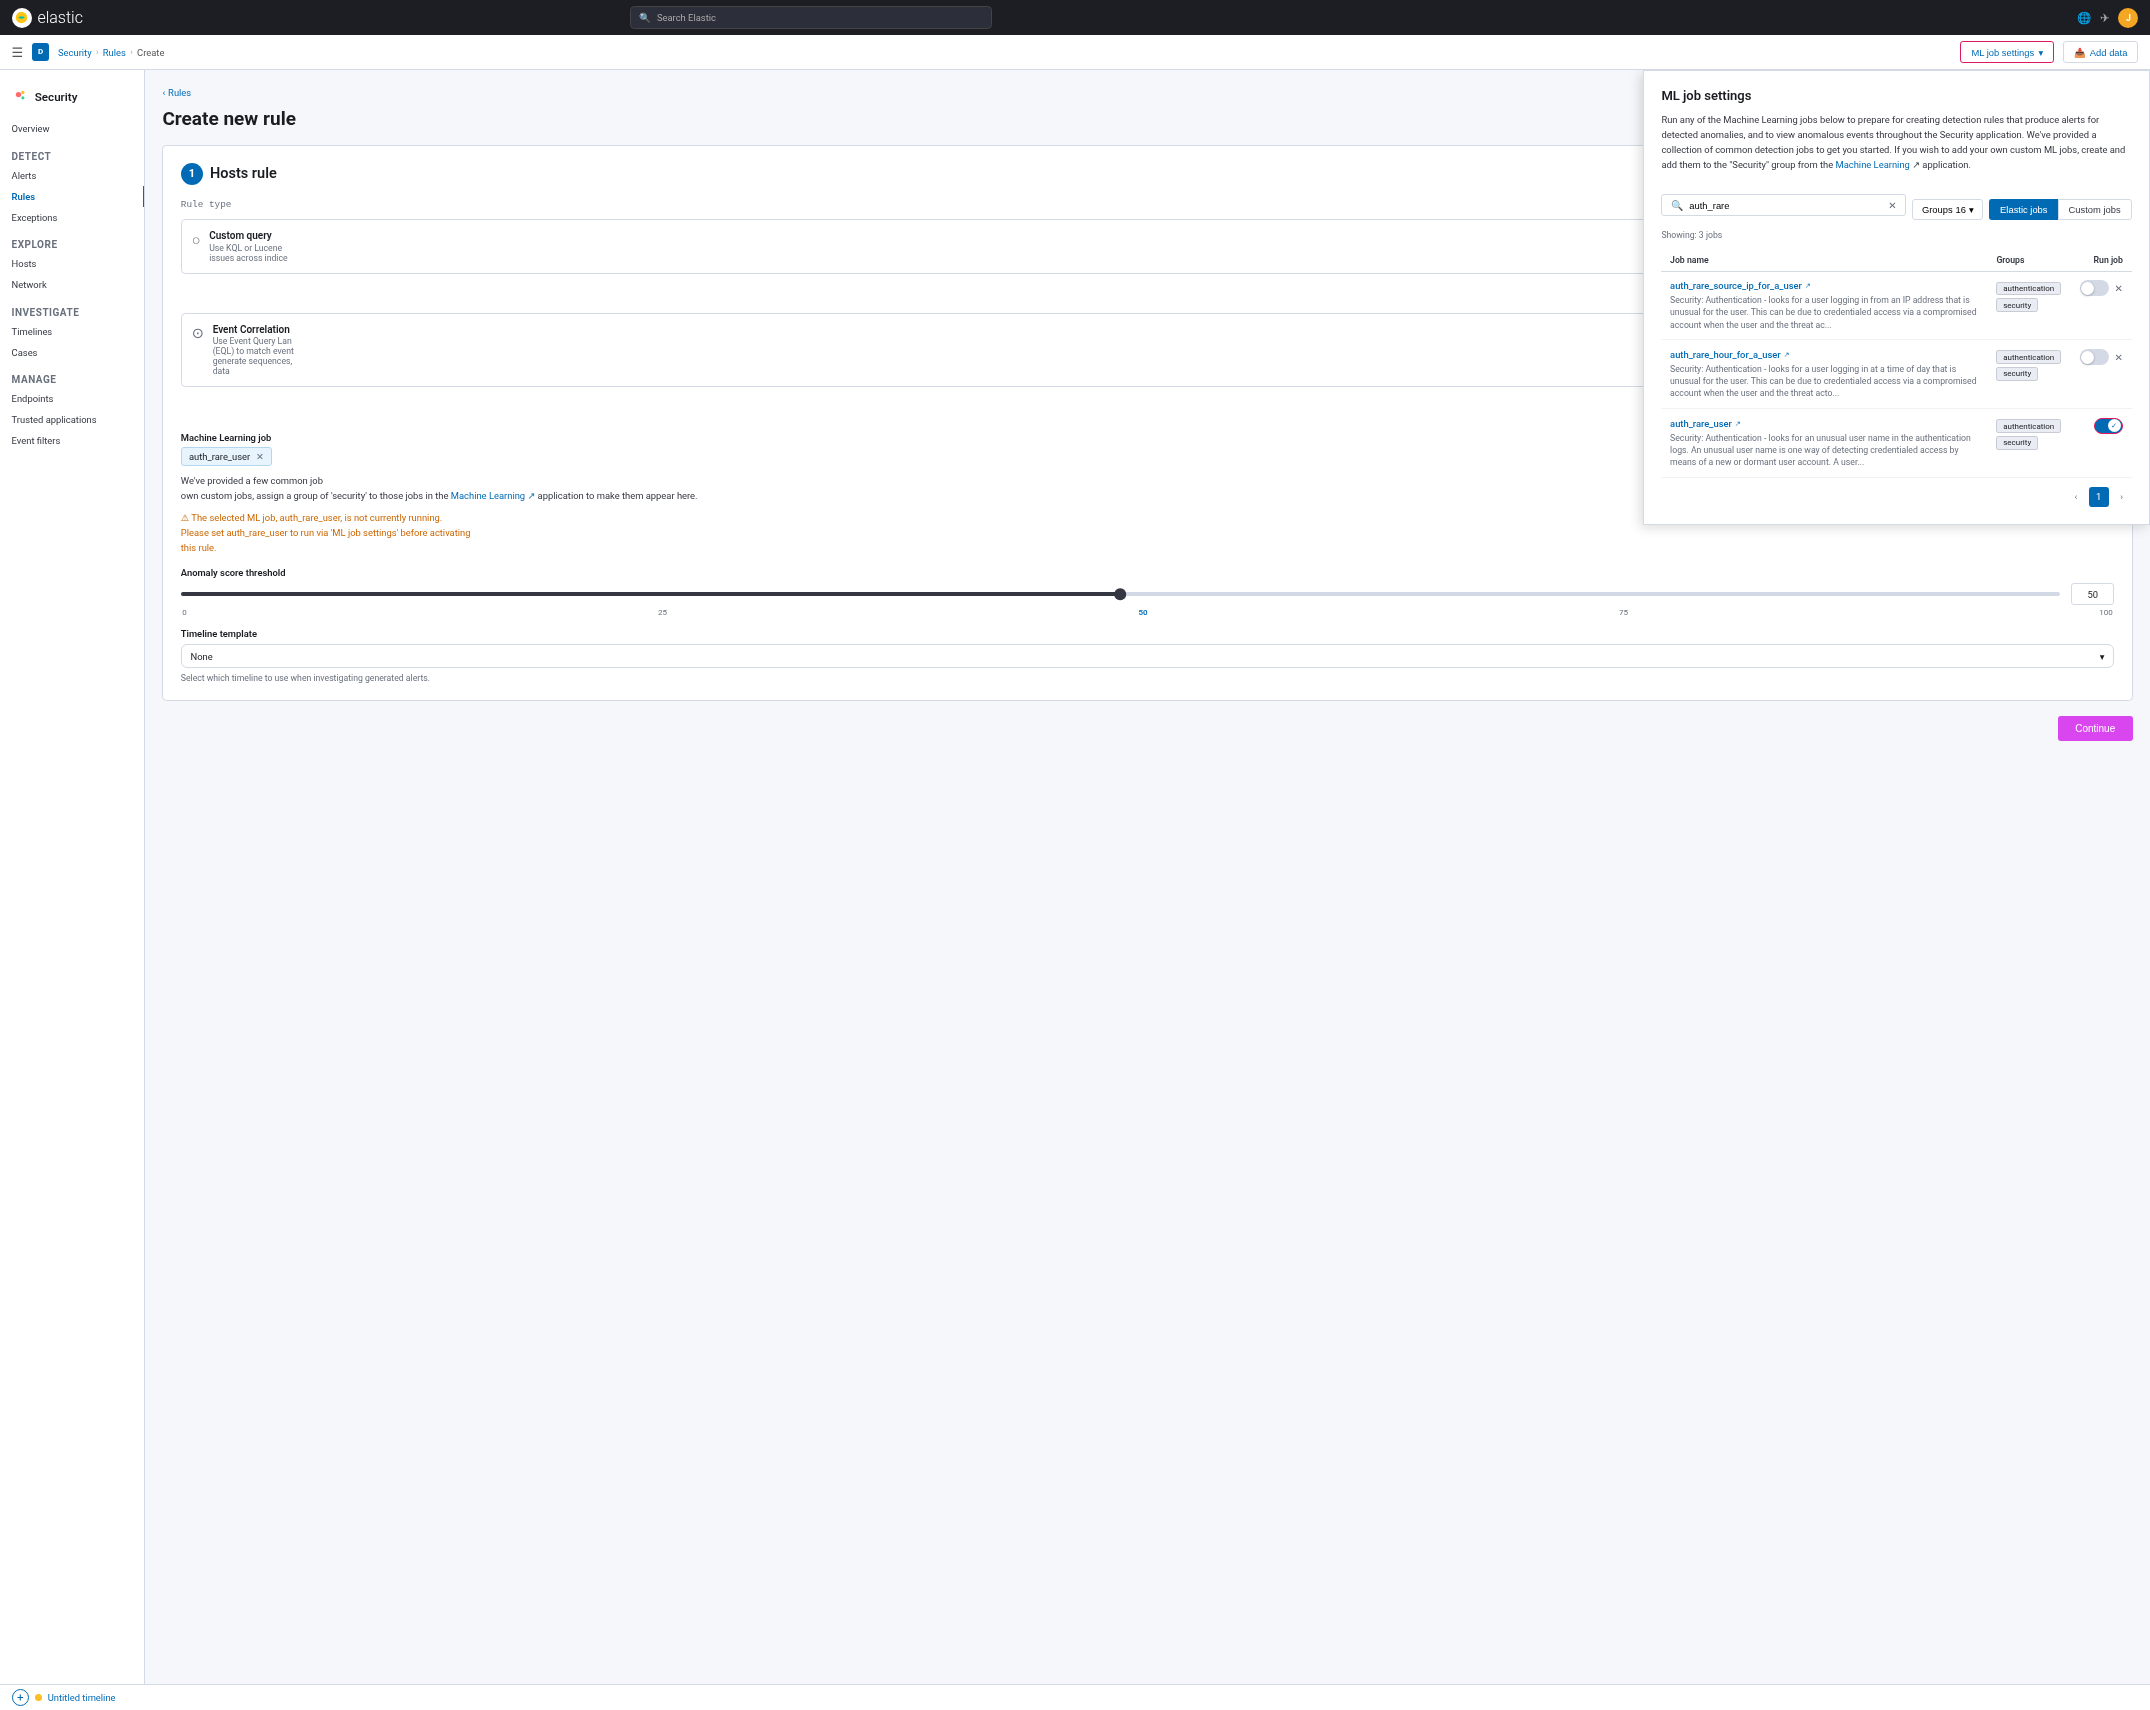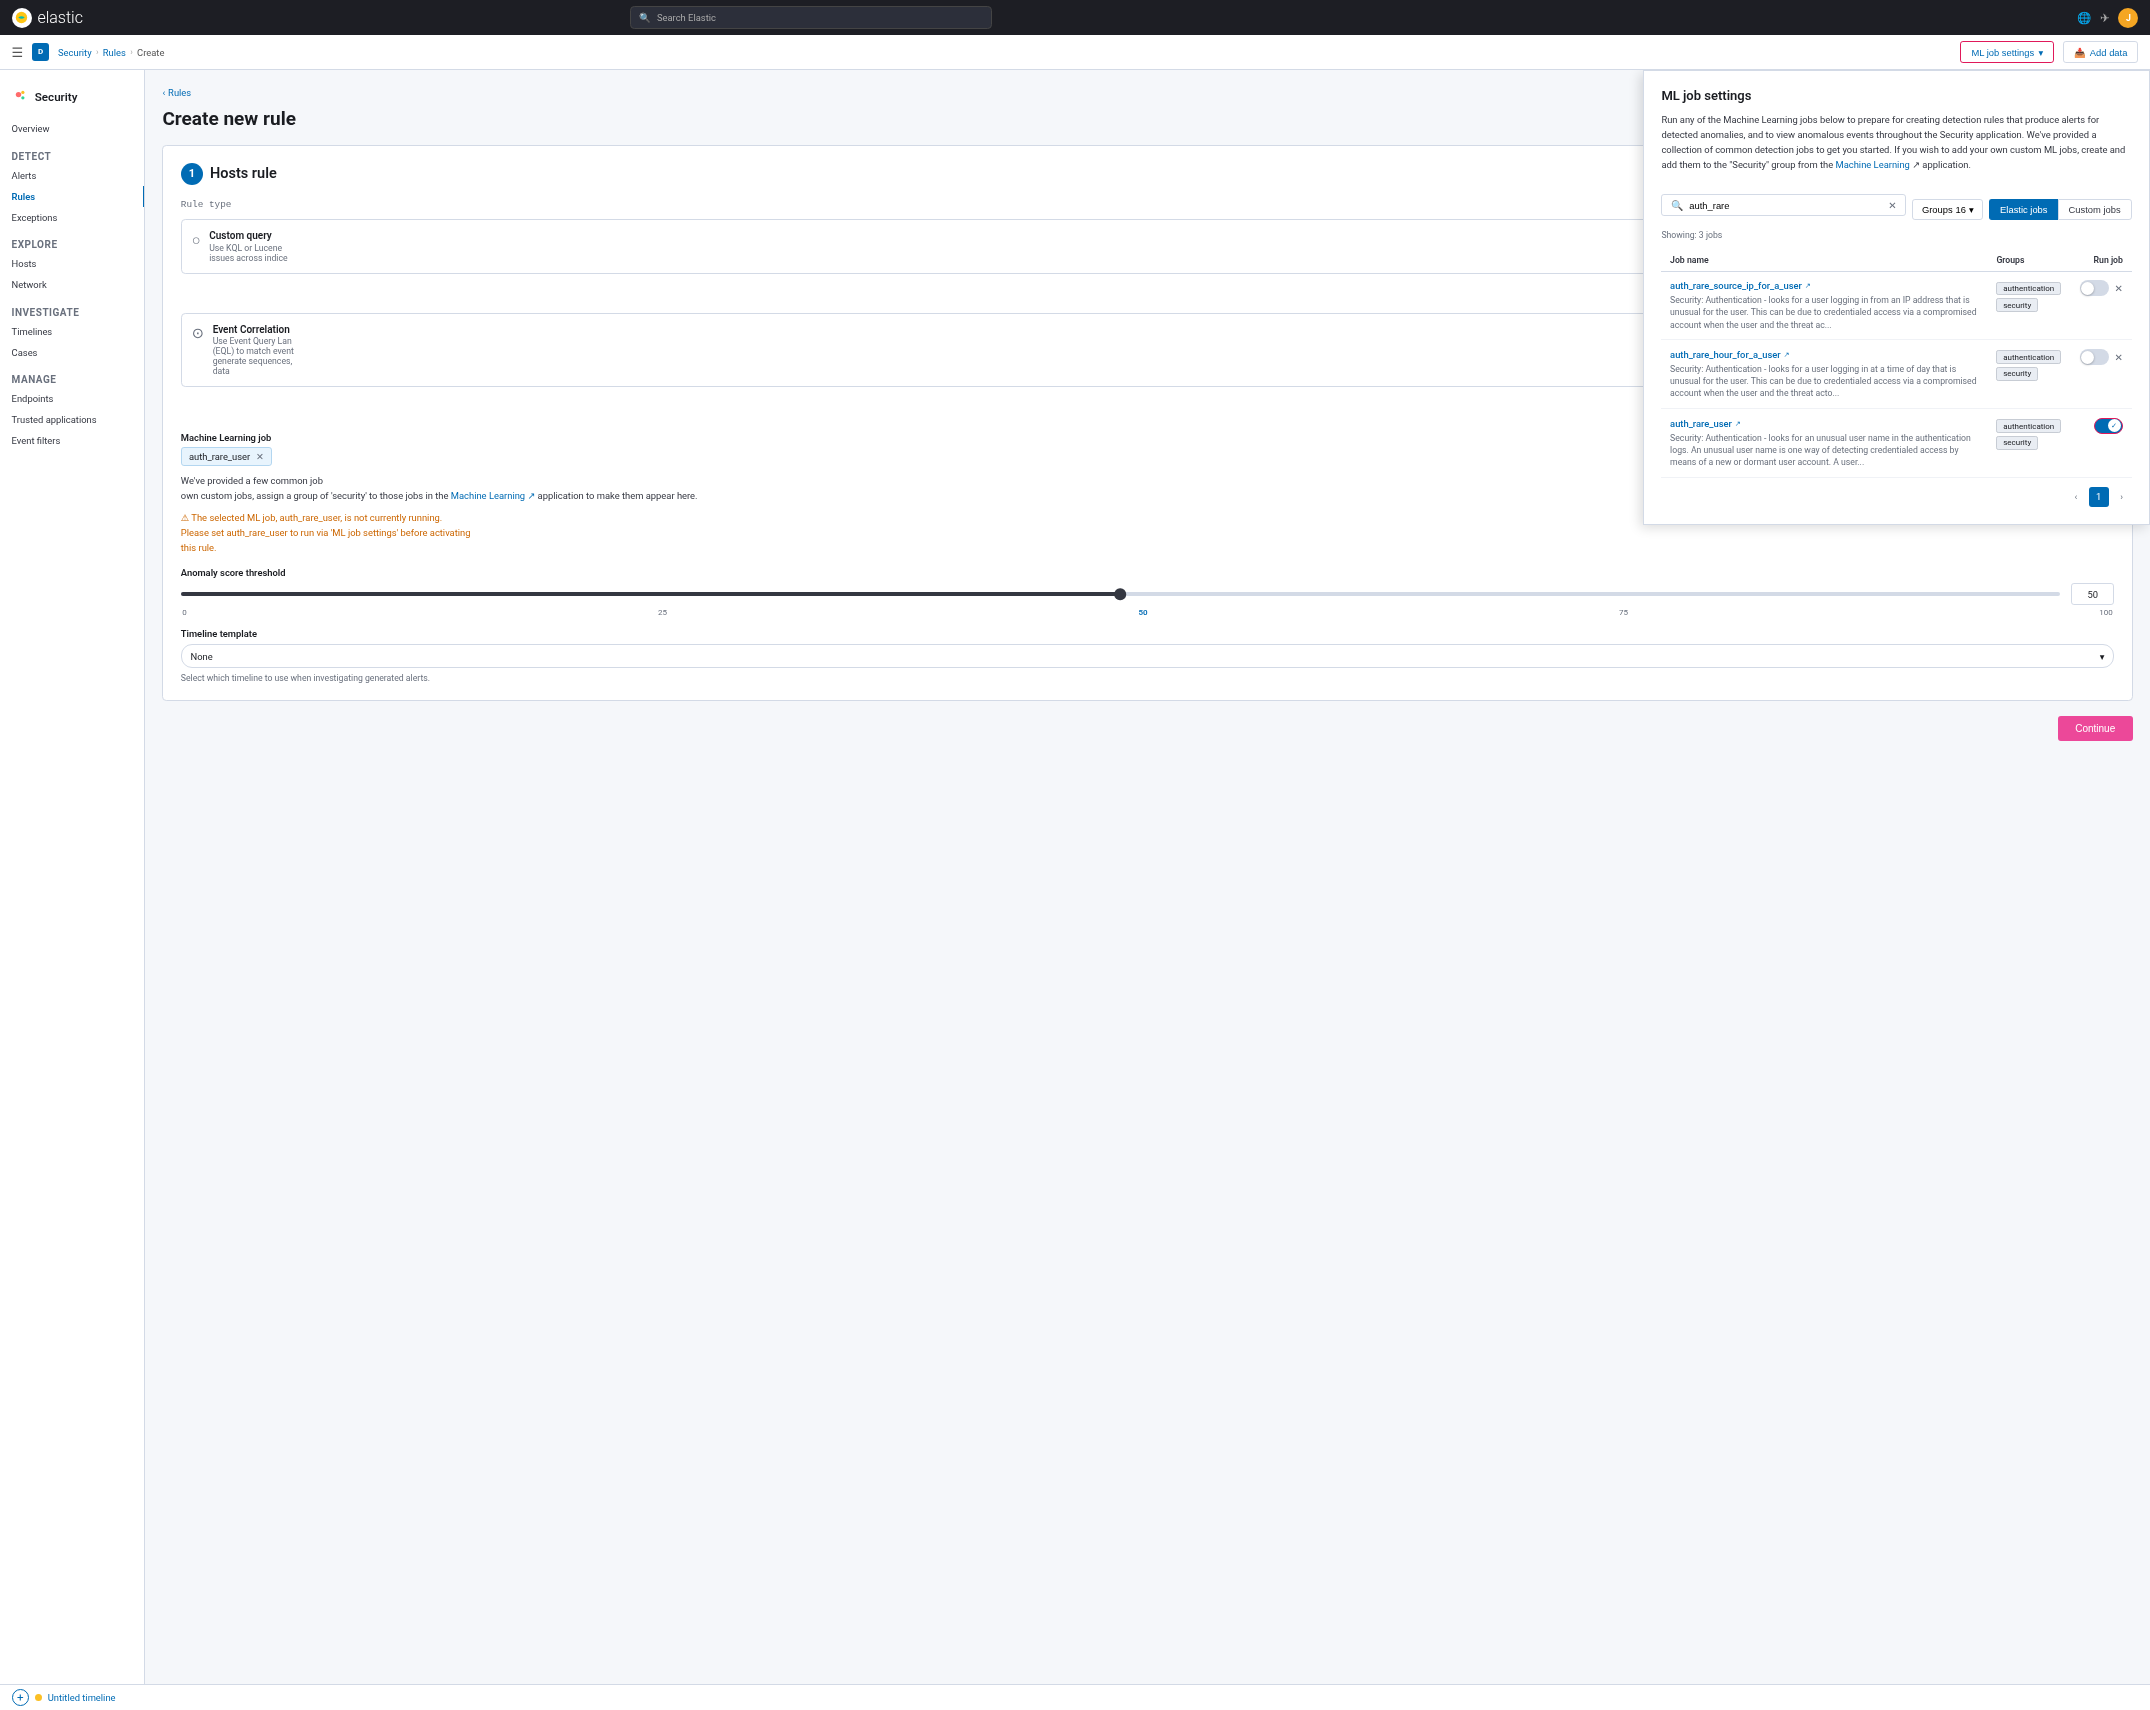--- a/index.html
+++ b/index.html
@@ -126,26 +126,26 @@
     .slider-container { margin-top: 11.6px; }
     .slider-row { display: flex; align-items: center; gap: 11.6px; margin-top: 5.8px; }
     .slider-track { flex: 1; position: relative; height: 4.3px; background: #d3dae6; border-radius: 2.2px; }
     .slider-fill { height: 4.3px; background: #343741; border-radius: 2.2px; width: 50%; }
     .slider-thumb { position: absolute; top: 50%; transform: translate(-50%, -50%); width: 11.6px; height: 11.6px; background: #343741; border-radius: 50%; left: 50%; cursor: pointer; }
     .slider-labels { display: flex; justify-content: space-between; font-size: 8px; color: #69707d; margin-top: 2.9px; padding: 0 1.4px; }
     .slider-labels span.active { color: #006bb4; font-weight: 600; }
     .slider-value-box { border: 0.7px solid #d3dae6; border-radius: 2.9px; padding: 4.3px 8.7px; font-size: 9.4px; width: 43px; text-align: center; }
 
     
-    .select-field { border: 0.7px solid #d3dae6; border-radius: 11px; padding: 5.8px 8.7px; font-size: 9.4px; width: 100%; display: flex; align-items: center; justify-content: space-between; cursor: pointer; background: #fff; margin-top: 4.3px; }
+    .select-field { border: 0.7px solid #d3dae6; border-radius: 6px; padding: 5.8px 8.7px; font-size: 9.4px; width: 100%; display: flex; align-items: center; justify-content: space-between; cursor: pointer; background: #fff; margin-top: 4.3px; }
     .select-hint { font-size: 8.7px; color: #69707d; margin-top: 4.3px; }
 
     
     .continue-row { display: flex; justify-content: flex-end; margin-top: 14.5px; }
-    .continue-btn { background: #ec4899; color: #fff; border: none; padding: 7.2px 17.4px; border-radius: 2.9px; font-size: 10px; font-weight: 500; cursor: pointer; }
+    .continue-btn { background: #d946ef; color: #fff; border: none; padding: 7.2px 17.4px; border-radius: 2.9px; font-size: 10px; font-weight: 500; cursor: pointer; }
 
     
     .overlay-container { position: absolute; top: 0; right: 0; width: 507px; background: #fff; border: 0.7px solid #d3dae6; box-shadow: -2.9px 2.9px 11.6px rgba(0,0,0,0.15); z-index: 100; min-height: 434px; padding: 17.4px; }
     .overlay-title { font-size: 13px; font-weight: 600; margin-bottom: 8.7px; }
     .overlay-desc { font-size: 9.4px; color: #343741; line-height: 1.6; margin-bottom: 22px; }
     .ml-link { color: #006bb4; cursor: pointer; }
 
     
     .search-bar { display: flex; align-items: center; gap: 5.8px; border: 0.7px solid #d3dae6; border-radius: 2.9px; padding: 4.3px 8.7px; margin-bottom: 8.7px; }
     .search-input { border: none; outline: none; flex: 1; font-size: 9.4px; }

